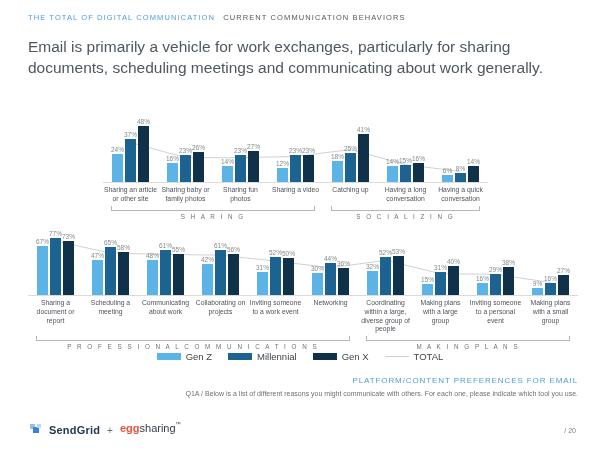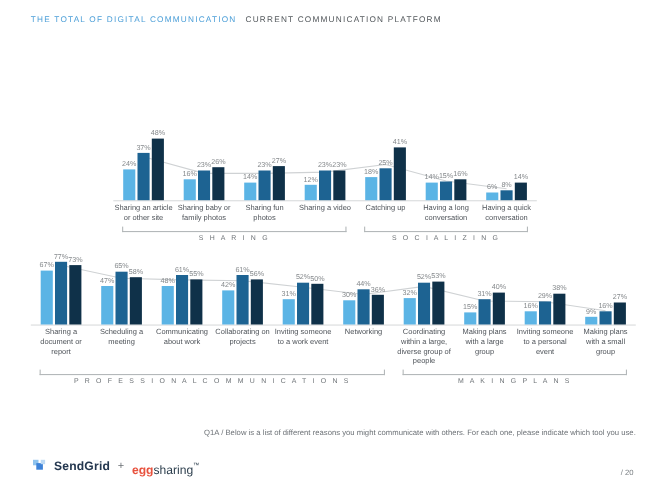--- a/index.html
+++ b/index.html
@@ -41,43 +41,44 @@
   
   .legend{position:absolute;top:351px;left:0;width:600px;display:flex;justify-content:center;gap:16px;align-items:center;}
   .lg-item{display:flex;align-items:center;gap:5px;}
   .lg-swatch{width:24px;height:7px;display:inline-block;}
   .lg-line{width:24px;height:1px;display:inline-block;}
   .lg-label{font-size:9.5px;color:#3e464c;}
   
   .pref-label{position:absolute;top:376px;right:22px;font-size:8px;letter-spacing:0.9px;color:#4c9fd8;}
   .question{position:absolute;top:390px;right:22px;font-size:7px;color:#6b7075;}
   
-  .brand{position:absolute;left:30px;bottom:14px;display:flex;align-items:flex-start;gap:7px;}
+  .brand{position:absolute;left:30px;bottom:14px;display:flex;align-items:flex-end;gap:7px;}
   .sg-icon{position:relative;width:12px;height:12px;display:inline-block;}
   .sq{position:absolute;display:block;}
   .sq1{left:0;top:0;width:5px;height:5px;background:#8fc3ee;}
   .sq2{left:3px;top:3px;width:6px;height:6px;background:#3d82d8;}
   .sq3{left:7px;top:0;width:4px;height:4px;background:#bcd9f4;}
   .sg-text{font-size:11px;font-weight:bold;color:#24374f;letter-spacing:0.2px;}
   .plus{font-size:10px;color:#6b7075;}
   .egg-bold{font-size:11px;font-weight:bold;color:#e8523e;}
   .egg-rest{font-size:11px;color:#2c3e4d;}
   .egg-tm{font-size:5.5px;color:#2c3e4d;vertical-align:super;}
   .page-num{position:absolute;right:24px;bottom:16px;font-size:7px;color:#7b8084;}
 </style>
 </head>
 <body>
 
 <div class="slide">
 
   <div class="eyebrow">
     <span class="eb1">THE TOTAL OF DIGITAL COMMUNICATION</span>
-    <span class="eb2">CURRENT COMMUNICATION PLATFORM</span>
+    <span class="eb2">CURRENT COMMUNICATION BEHAVIORS</span>
   </div>
 
+  <h1 class="title">Email is primarily a vehicle for work exchanges, particularly for sharing documents, scheduling meetings and communicating about work generally.</h1>
 
   <div class="chart" style="top: 124px; left: 103px; width: 385px;">
       <div class="plot" style="height: 58px; width: 385px;">
         <svg class="total-svg" width="385" height="58">
           <polyline points="27.5,18.559999999999995 82.5,33.64 137.5,33.64 192.5,32.480000000000004 247.5,25.519999999999996 302.5,40.6 357.5,47.56" fill="none" stroke="#cfd2d4" stroke-width="1"></polyline>
         </svg>
         <div class="group" style="width: 55px;">
           <div class="bars">
             <div class="bar" style="height: 27.84px; background: rgb(91, 180, 229);">
               <span class="val">24%</span>
@@ -335,21 +336,40 @@
         <div class="cat" style="width: 55px;">Making plans with a small group</div>
       </div>
       <div class="bracket-row">
         <div class="bracket" style="left: 8px; width: 314px;"></div>
         <div class="bracket-label" style="left: 8px; width: 314px;">P R O F E S S I O N A L   C O M M U N I C A T I O N S</div>
         <div class="bracket" style="left: 338px; width: 204px;"></div>
         <div class="bracket-label" style="left: 338px; width: 204px;">M A K I N G   P L A N S</div>
       </div>
     </div>
 
-
+  <div class="legend">
+      <span class="lg-item">
+        <span class="lg-swatch" style="background: rgb(91, 180, 229);"></span>
+        <span class="lg-label">Gen Z</span>
+      </span>
+      <span class="lg-item">
+        <span class="lg-swatch" style="background: rgb(29, 99, 146);"></span>
+        <span class="lg-label">Millennial</span>
+      </span>
+      <span class="lg-item">
+        <span class="lg-swatch" style="background: rgb(15, 49, 73);"></span>
+        <span class="lg-label">Gen X</span>
+      </span>
+      <span class="lg-item">
+        <span class="lg-line" style="background: rgb(207, 210, 212);"></span>
+        <span class="lg-label">TOTAL</span>
+      </span>
+    </div>
+
+  <div class="pref-label">PLATFORM/CONTENT PREFERENCES FOR EMAIL</div>
   <div class="question">Q1A / Below is a list of different reasons you might communicate with others. For each one, please indicate which tool you use.</div>
 
   <div class="brand">
     <span class="sg-icon">
       <span class="sq sq1"></span>
       <span class="sq sq2"></span>
       <span class="sq sq3"></span>
     </span>
     <span class="sg-text">SendGrid</span>
     <span class="plus">+</span>

